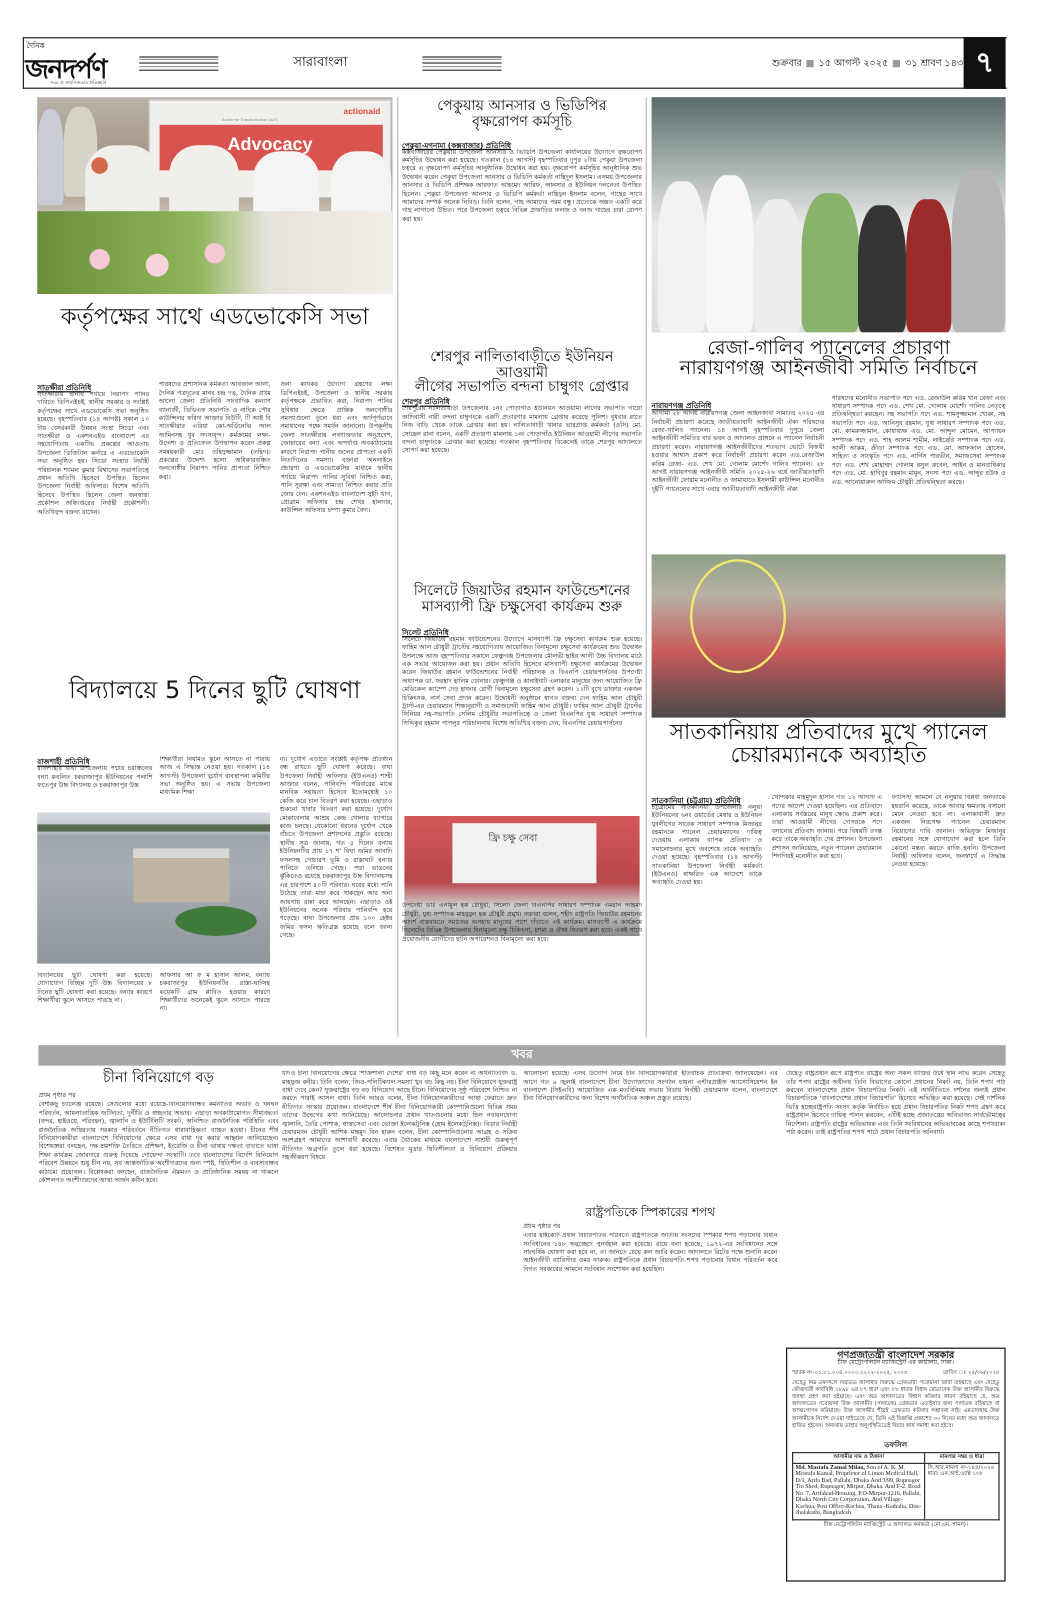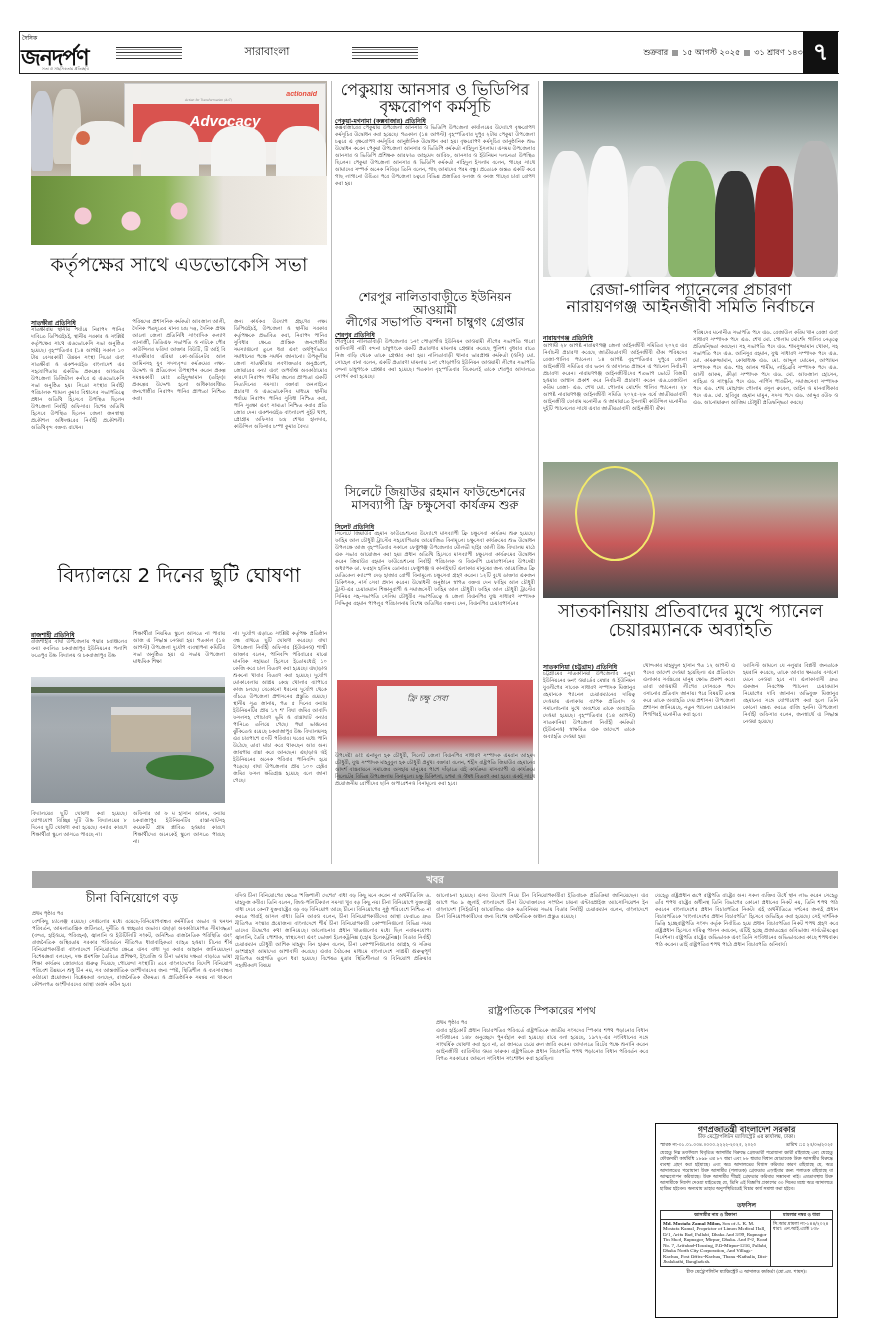--- a/index.html
+++ b/index.html
@@ -12,21 +12,21 @@
   .logo .pre { position: absolute; left: 2px; top: 1px; font-size: 6px; }
   .logo .main { position: absolute; left: 1px; top: 8px; font-size: 22px; font-weight: bold; letter-spacing: -1px; font-family: "DejaVu Serif", serif; }
   .logo .tag { position: absolute; left: 22px; top: 34px; font-size: 4px; color: #333; }
   .rules { width: 66px; height: 12px; display: flex; flex-direction: column; justify-content: space-between; }
   .rules span { display: block; height: 1px; background: #333; }
   .rules span.g { background: #999; }
   .section-name { width: 170px; text-align: center; font-size: 11px; }
   .dateline { flex: 1; text-align: right; font-size: 8px; padding-right: 10px; display: flex; justify-content: flex-end; align-items: center; gap: 4px; }
   .dateline .sq { width: 6px; height: 6px; background: #999; display: inline-block; }
   .pageno { position: absolute; left: 803px; top: 31px; width: 35px; height: 43px; background: #111; color: #fff; font-size: 24px; font-weight: bold; display: flex; align-items: center; justify-content: center; }
-  .photo { position: absolute; overflow: hidden; font-style: italic; }
+  .photo { position: absolute; overflow: hidden; }
   .headline { position: absolute; text-align: center; font-weight: normal; line-height: 1.05; color: #111; font-family: "DejaVu Sans", sans-serif; }
   .byline { position: absolute; font-size: 6px; text-decoration: underline; font-weight: bold; }
   .body-text { position: absolute; font-size: 5.2px; line-height: 7px; text-align: justify; color: #222; overflow: hidden; }
   .cols { position: absolute; display: flex; gap: 8px; }
   .cols .col { flex: 1; font-size: 5.2px; line-height: 7px; text-align: justify; color: #222; overflow: hidden; }
   .vline { position: absolute; width: 1px; background: #bbb; }
 
   
   .ph-advocacy { background: linear-gradient(180deg,#b9b2a8 0%,#9e8f7c 40%,#c9c2b6 60%,#d9d5cc 100%); }
   .ph-advocacy .banner { position: absolute; left: 93px; top: 2px; width: 202px; height: 82px; background: #f1efec; border: 1px solid #ccc; }
@@ -120,37 +120,37 @@
   <div>কর্তৃপক্ষের সাথে এডভোকেসি সভা</div>
 </div>
 <div class="byline" style="left:31px;top:318px;">সাতক্ষীরা প্রতিনিধি</div>
 <div class="cols" style="left:31px;top:326px;width:296px;height:193px;">
   <div class="col">সাতক্ষীরায় স্থানীয় পর্যায়ে নিরাপদ পানির দাবিতে ডিপিএইচই, স্থানীয় সরকার ও সংশ্লিষ্ট কর্তৃপক্ষের সাথে এডভোকেসি সভা অনুষ্ঠিত হয়েছে। বৃহস্পতিবার (১৪ আগষ্ট) সকাল ১০ টায় বেসরকারী উন্নয়ন সংস্থা সিডো এবং সাতক্ষীরা ও একশনএইড বাংলাদেশ এর সহযোগিতায় একটিভ প্রকল্পের আওতায় উপজেলা ডিজিটাল কর্নারে এ এডভোকেসি সভা অনুষ্ঠিত হয়। সিডো সংস্থার নির্বাহী পরিচালক শ্যামল কুমার বিশ্বাসের সভাপতিত্বে প্রধান অতিথি হিসেবে উপস্থিত ছিলেন উপজেলা নির্বাহী অফিসার। বিশেষ অতিথি হিসেবে উপস্থিত ছিলেন জেলা জনস্বাস্থ্য প্রকৌশল অধিদপ্তরের নির্বাহী প্রকৌশলী। অতিথিবৃন্দ বক্তব্য রাখেন।</div>
   <div class="col" style="margin-top:-8px;">পরিষদের প্রশাসনিক কর্মকর্তা আবজাল আলী, দৈনিক পত্রদূতের মানব চন্দ্র দত্ত, দৈনিক প্রথম আলো জেলা প্রতিনিধি সাংবাদিক কল্যাণ ব্যানার্জী, ডিডিএফ সভাপতি ও নাটকে পৌর কাউন্সিলর ফরিদা আক্তার বিউটি, টি আই বি সাতক্ষীরার এরিয়া কো-অর্ডিনেটর আল আমিনসহ যুব সদস্যবৃন্দ। কর্মক্রমের লক্ষ্য-উদ্দেশ্য ও প্রতিবেদন উপস্থাপন করেন প্রকল্প সমন্বয়কারী মোঃ তহিদুজ্জামান (তহিদ)। প্রকল্পের উদ্দেশ্য হলো অধিকারবঞ্চিত জনগোষ্ঠীর নিরাপদ পানির প্রাপ্যতা নিশ্চিত করা।</div>
   <div class="col" style="margin-top:-8px;">জন্য কার্যকর উদ্যোগ গ্রহণের লক্ষ্য ডিপিএইচই, উপজেলা ও স্থানীয় সরকার কর্তৃপক্ষকে প্রভাবিত করা, নিরাপদ পানির সুবিধার ক্ষেত্রে প্রান্তিক জনগোষ্ঠীর সমস্যাগুলো তুলে ধরা এবং অর্থপূর্ণভাবে সমাধানের পক্ষে সমর্থন জানানো। উপকূলীয় জেলা সাতক্ষীরায় লবণাক্ততার অনুপ্রবেশ, জোয়ারের বন্যা এবং অপর্যাপ্ত অবকাঠামোর কারণে নিরাপদ পানীয় জলের প্রাপ্যতা একটি নিত্যদিনের সমস্যা। বক্তারা অনলাইনে প্রচারণা ও এডভোকেসির মাধ্যমে স্থানীয় পর্যায়ে নিরাপদ পানির সুবিধা নিশ্চিত করা, পানি সুরক্ষা এবং সাম্যতা নিশ্চিত করার প্রতি জোর দেন। একশনএইড বাংলাদেশ সুইট খাগ, প্রোগ্রাম অফিসার চন্দ্র শেখর হালদার, কাউন্সিল অফিসার চম্পা কুমার বৈদ্য।</div>
 </div>
 
 <div class="headline" style="left:31px;top:565px;width:296px;font-size:20px;">
-  <div>বিদ্যালয়ে 2 দিনের ছুটি ঘোষণা</div>
+  <div>বিদ্যালয়ে 5 দিনের ছুটি ঘোষণা</div>
 </div>
 <div class="byline" style="left:31px;top:630px;">রাজশাহী প্রতিনিধি</div>
 <div class="body-text" style="left:31px;top:638px;width:96px;height:36px;">রাজশাহীর বাঘা উপজেলায় পদ্মার চরাঞ্চলের বন্যা কবলিত চকরাজাপুর ইউনিয়নের পলাশি ফতেপুর উচ্চ বিদ্যালয় ও চকরাজাপুর উচ্চ</div>
 <div class="body-text" style="left:133px;top:630px;width:92px;height:44px;">শিক্ষার্থীরা নিয়মিত স্কুলে আসতে না পারায় আজ এ সিদ্ধান্ত নেওয়া হয়। গতকাল (১৪ আগস্ট) উপজেলা দুর্যোগ ব্যবস্থাপনা কমিটির সভা অনুষ্ঠিত হয়। এ সভায় উপজেলা মাধ্যমিক শিক্ষা</div>
 <div class="body-text" style="left:233px;top:630px;width:94px;height:230px;">না। দুর্যোগ এড়াতে সংশ্লিষ্ট কর্তৃপক্ষ প্রতিষ্ঠান বন্ধ রাখতে ছুটি ঘোষণা করেছে। বাঘা উপজেলা নির্বাহী অফিসার (ইউএনও) শাম্মী আক্তার বলেন, পানিবন্দি পরিবারের মাঝে মানবিক সহায়তা হিসেবে ইতোমধ্যেই ১০ কেজি করে চাল বিতরণ করা হয়েছে। এছাড়াও শুকনো খাবার বিতরণ করা হয়েছে। দুর্যোগ মোকাবেলায় আশ্রয় কেন্দ্র খোলার ব্যাপারে কাজ চলছে। যেকোনো ধরনের দুর্যোগ থেকে বাঁচতে উপজেলা প্রশাসনের প্রস্তুতি রয়েছে। স্থানীয় সূত্র জানায়, গত ৫ দিনের বন্যায় ইউনিয়নটির প্রায় ১৭ শ' বিঘা জমির আবাদি ফসলসহ গোচারণ ভূমি ও রাস্তাঘাট বন্যার পানিতে তলিয়ে গেছে। পদ্মা ভাঙনের ঝুঁকিতেও রয়েছে চকরাজাপুর উচ্চ বিদ্যালয়সহ এর চারপাশে ৫০টি পরিবার। ঘরের মধ্যে পানি উঠেছে তারা মাচা করে থাকছেন আর অন্য জায়গায় রান্না করে আনছেন। এছাড়াও ওই ইউনিয়নের অনেক পরিবার পানিবন্দি হয়ে পড়েছে। বাঘা উপজেলার প্রায় ১০০ হেক্টর জমির ফসল ক্ষতিগ্রস্ত হয়েছে বলে জানা গেছে।</div>
 <div class="photo ph-flood" style="left:31px;top:677px;width:194px;height:126px;">
   <div class="trees"></div>
   <div class="house"></div>
   <div class="bush"></div>
 </div>
 <div class="body-text" style="left:31px;top:810px;width:96px;height:52px;">বিদ্যালয়ের ছুটি ঘোষণা করা হয়েছে। যোগাযোগ বিচ্ছিন্ন দুটি উচ্চ বিদ্যালয়ের ৮ দিনের ছুটি ঘোষণা করা হয়েছে। বন্যার কারণে শিক্ষার্থীরা স্কুলে আসতে পারছে না।</div>
 <div class="body-text" style="left:133px;top:810px;width:92px;height:52px;">অফিসার আ ফ ম হাসান আলম, বন্যায় চকরাজাপুর ইউনিয়নটির রাস্তা-ঘাটসহ কয়েকটি গ্রাম প্লাবিত হওয়ার কারণে শিক্ষার্থীদের অনেকেই স্কুলে আসতে পারছে না।</div>
 
 <div class="vline" style="left:331px;top:81px;height:783px;"></div>
 
-<div class="headline" style="left:335px;top:82px;width:200px;font-size:16px;">
+<div class="headline" style="left:335px;top:82px;width:200px;font-size:12px;">
   <div>পেকুয়ায় আনসার ও ভিডিপির</div>
   <div>বৃক্ষরোপণ কর্মসূচি</div>
 </div>
 <div class="byline" style="left:335px;top:116px;">পেকুয়া-মগনামা (কক্সবাজার) প্রতিনিধি</div>
 <div class="body-text" style="left:335px;top:124px;width:200px;height:162px;">কক্সবাজারের পেকুয়ায় উপজেলা আনসার ও ভিডিপি উপজেলা কার্যালয়ের উদ্যোগে বৃক্ষরোপণ কর্মসূচির উদ্বোধন করা হয়েছে। গতকাল (১৪ আগস্ট) বৃহস্পতিবার দুপুর ২টায় পেকুয়া উপজেলা চত্বরে এ বৃক্ষরোপণ কর্মসূচির আনুষ্ঠানিক উদ্বোধন করা হয়। বৃক্ষরোপণ কর্মসূচির আনুষ্ঠানিক শুভ উদ্বোধন করেন পেকুয়া উপজেলা আনসার ও ভিডিপি কর্মকর্তা নাহিদুল ইসলাম। এসময় উপজেলার আনসার ও ভিডিপি প্রশিক্ষক আরফাত আহমেদ আরিফ, আনসার ও ইউনিয়ন দলনেতা উপস্থিত ছিলেন। পেকুয়া উপজেলা আনসার ও ভিডিপি কর্মকর্তা নাহিদুল ইসলাম বলেন, গাছের সাথে আমাদের সম্পর্ক অনেক নিবিড়। তিনি বলেন, গাছ আমাদের পরম বন্ধু। প্রত্যেকে অন্তত একটি করে গাছ লাগানো উচিত। পরে উপজেলা চত্বরে বিভিন্ন প্রজাতির ফলজ ও বনজ গাছের চারা রোপণ করা হয়।</div>
 
 <div class="headline" style="left:335px;top:291px;width:200px;font-size:12px;">
   <div>শেরপুর নালিতাবাড়ীতে ইউনিয়ন আওয়ামী</div>
   <div>লীগের সভাপতি বন্দনা চাম্বুগং গ্রেপ্তার</div>
 </div>

